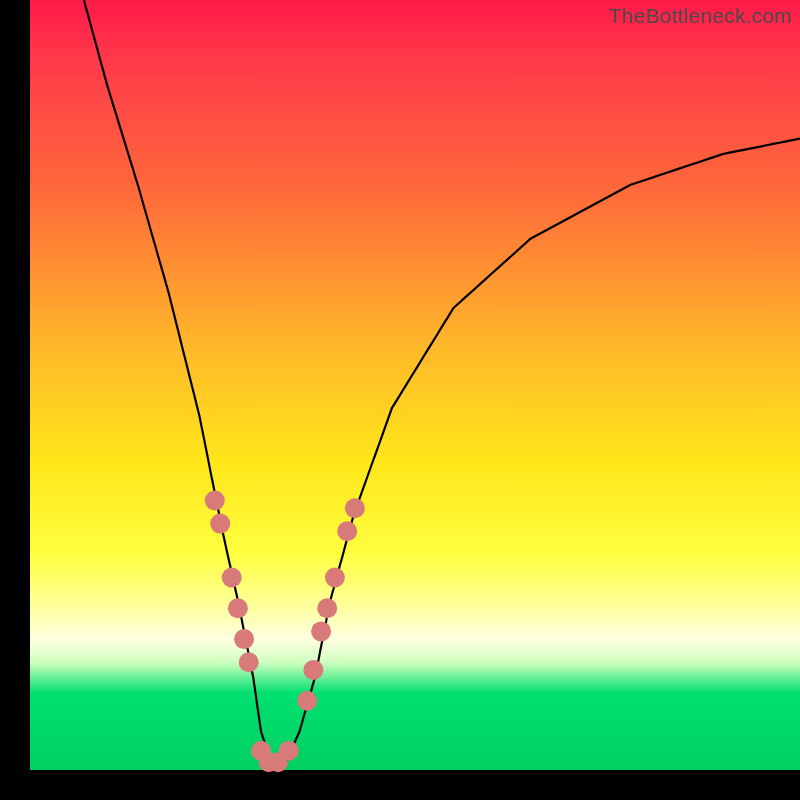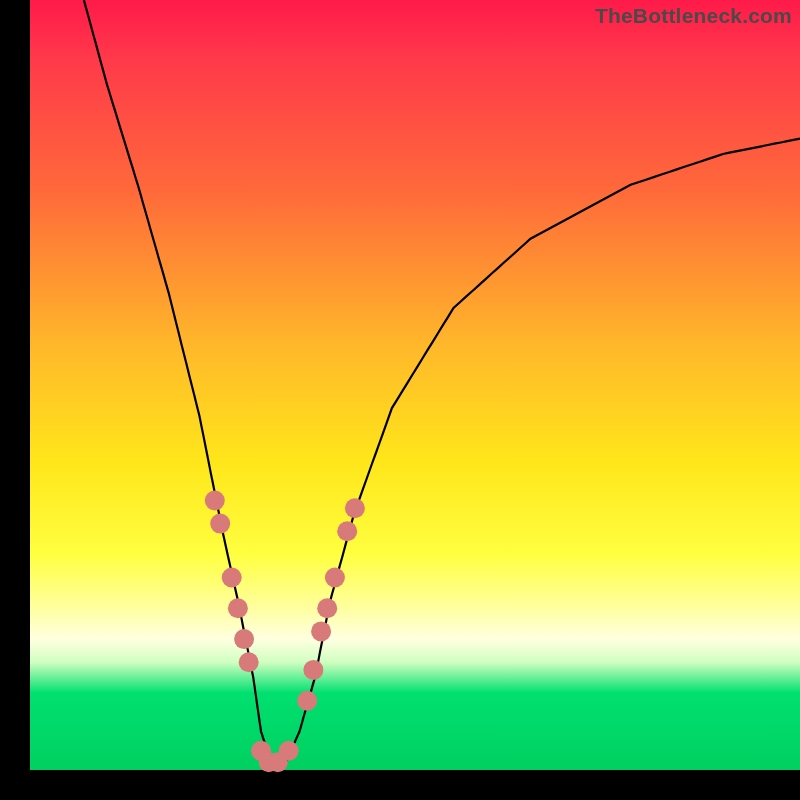--- a/index.html
+++ b/index.html
@@ -24,21 +24,21 @@
       #00e070 90%,
       #00d060 100%
     );
   }
   .watermark {
     position: absolute;
     top: 4px;
     right: 8px;
     color: #4a4a4a;
     font-size: 21px;
-    font-weight: 700;
+    font-weight: 400;
     letter-spacing: 0.2px;
   }
   svg.curves {
     position: absolute;
     left: 0; top: 0;
     width: 770px; height: 770px;
     overflow: visible;
   }
 </style>
 </head>

